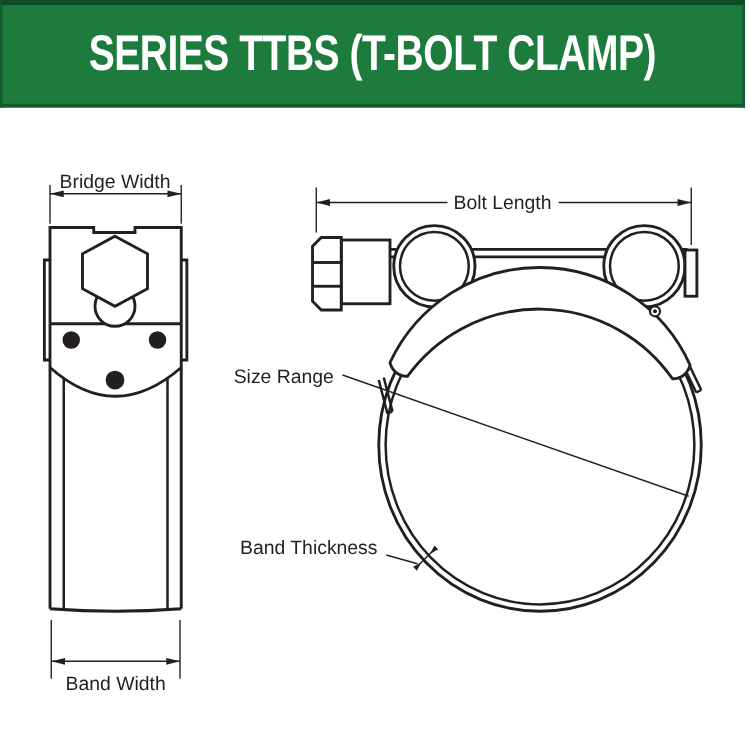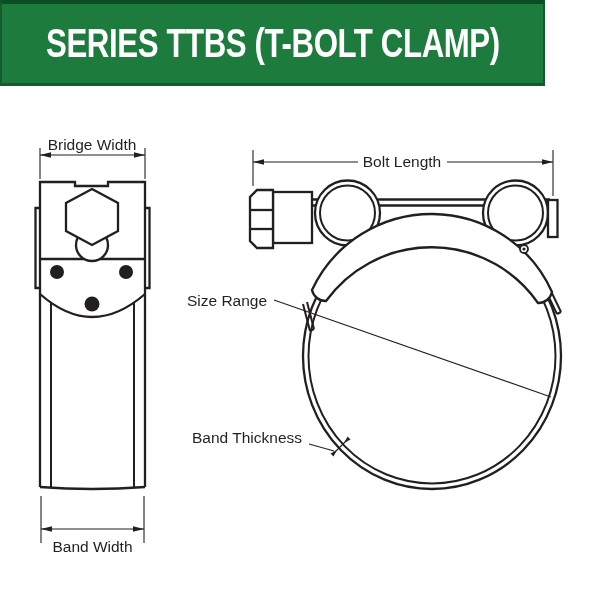--- a/index.html
+++ b/index.html
@@ -1,21 +1,21 @@
 <!DOCTYPE html>
 <html><head>
 <meta charset="utf-8">
 <style>
   html,body{margin:0;padding:0;background:#ffffff;}
   #stage{
     position:relative;width:600px;height:600px;background:#ffffff;overflow:hidden;
     font-family:"Liberation Sans", sans-serif;
   }
   #banner{
-    position:absolute;top:0;left:0;width:545px;height:86px;box-sizing:border-box;
+    position:absolute;top:0;left:0;width:596px;height:86px;box-sizing:border-box;
     background:#1E7B3E;
     border-top:4px solid #0E4C25;
     border-bottom:3px solid #135B2E;
     border-left:2px solid #135B2E;
     border-right:2px solid #135B2E;
     display:flex;align-items:center;justify-content:center;
   }
   #banner .title{
     color:#ffffff;font-weight:bold;font-size:40px;letter-spacing:-0.5px;
     white-space:nowrap;display:inline-block;transform:scaleX(0.78);transform-origin:50% 50%;

